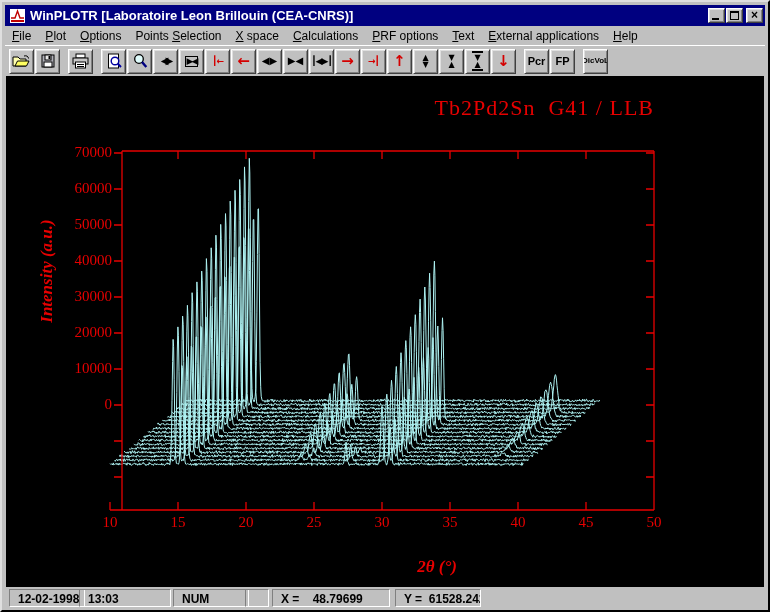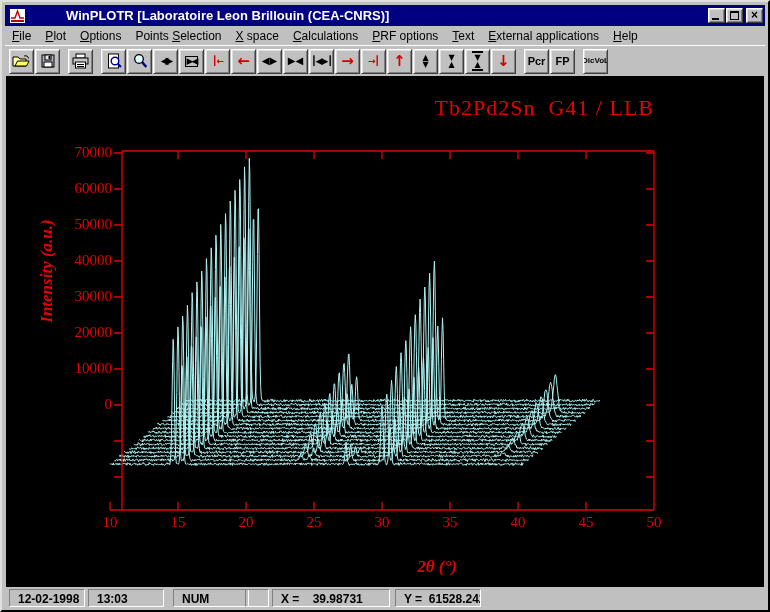--- a/index.html
+++ b/index.html
@@ -1,21 +1,21 @@
 <!DOCTYPE html>
 <html><head>
 <meta charset="utf-8">
 <style>
   html,body{margin:0;padding:0;background:#808080;}
   *{box-sizing:border-box;}
   .window{position:relative;width:770px;height:612px;background:#c0c0c0;
     border:2px solid;border-color:#dfdfdf #000 #000 #dfdfdf;
     font-family:"Liberation Sans",sans-serif;overflow:hidden;}
   .titlebar{position:absolute;left:3px;top:3px;right:3px;height:21px;background:#000080;
-    display:flex;align-items:center;padding:4px 2px;gap:36px;}
+    display:flex;align-items:center;padding:4px 2px;}
   .app-icon{width:17px;height:16px;margin-left:2px;flex:0 0 auto;}
   .title-text{color:#fff;font-size:13px;font-weight:bold;margin-left:4px;white-space:nowrap;
     flex:1 1 auto;overflow:hidden;}
   .win-buttons{display:flex;gap:0;align-items:center;}
   .winbtn{width:17px;height:15px;background:#c0c0c0;border:1px solid;margin-left:1px;
     border-color:#fff #404040 #404040 #fff;box-shadow:inset 1px 1px 0 #dfdfdf,inset -1px -1px 0 #808080;
     position:relative;padding:0;cursor:default;}
   .winbtn.gap{margin-left:3px;}
   .g-min{position:absolute;left:3px;bottom:2px;width:7px;height:2px;background:#000;}
   .g-max{position:absolute;left:3px;top:2px;width:9px;height:9px;border:1px solid #000;border-top-width:2px;}
@@ -239,20 +239,20 @@
         <div class="tick-y" style="top: 212px; color: rgb(230, 0, 0);">30000</div>
         <div class="tick-y" style="top: 176px; color: rgb(230, 0, 0);">40000</div>
         <div class="tick-y" style="top: 140px; color: rgb(230, 0, 0);">50000</div>
         <div class="tick-y" style="top: 104px; color: rgb(230, 0, 0);">60000</div>
         <div class="tick-y" style="top: 68px; color: rgb(230, 0, 0);">70000</div>
       </div>
   </div>
 
   <div class="statusbar">
     <div class="panel" style="left:4px;width:76px">12-02-1998</div>
-    <div class="panel" style="left:83px;width:76px">13:03</div>
+    <div class="panel" style="left:74px;width:92px">13:03</div>
     <div class="panel" style="left:168px;width:76px">NUM</div>
     <div class="panel" style="left:240px;width:24px"></div>
-    <div class="panel" style="left:267px;width:118px">X =    39.98731</div>
+    <div class="panel" style="left:267px;width:118px">X =    48.79699</div>
     <div class="panel" style="left:390px;width:86px">Y =  61528.24220</div>
   </div>
 
 </div>
 
 </body></html>

